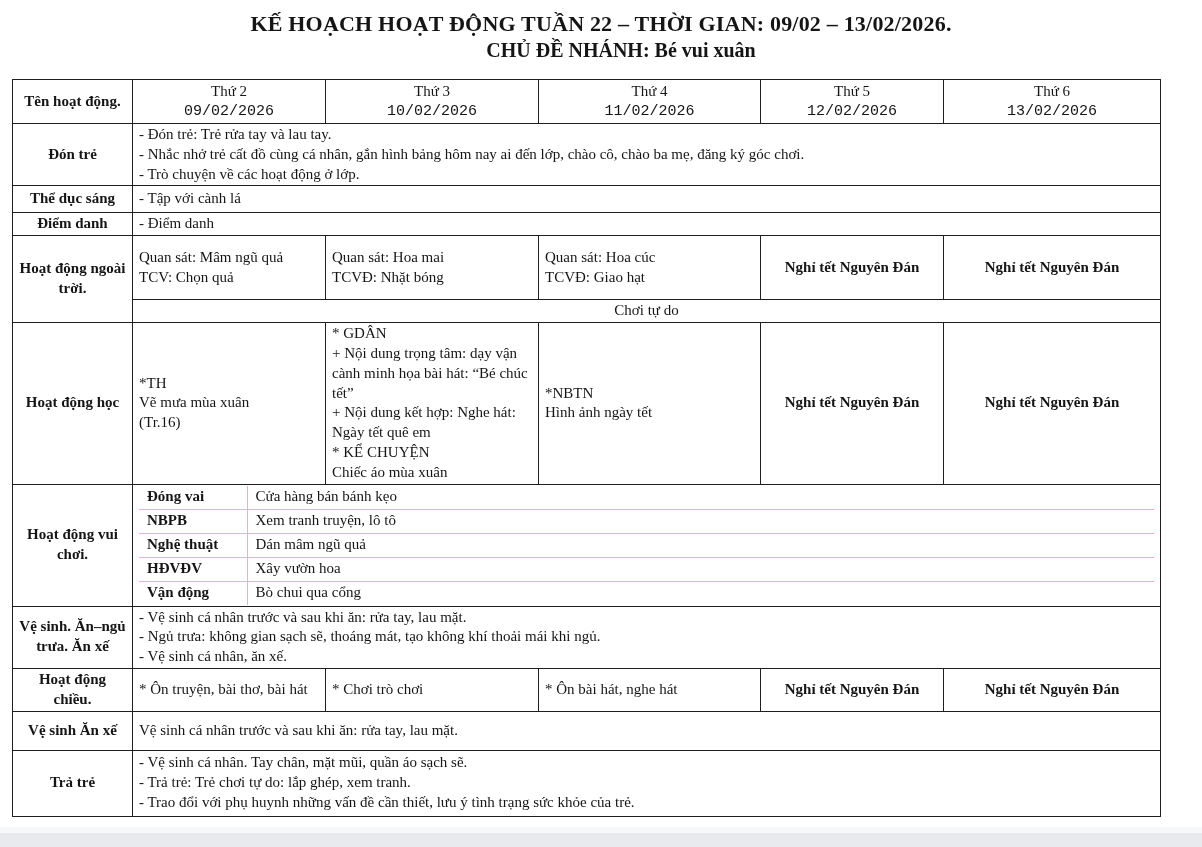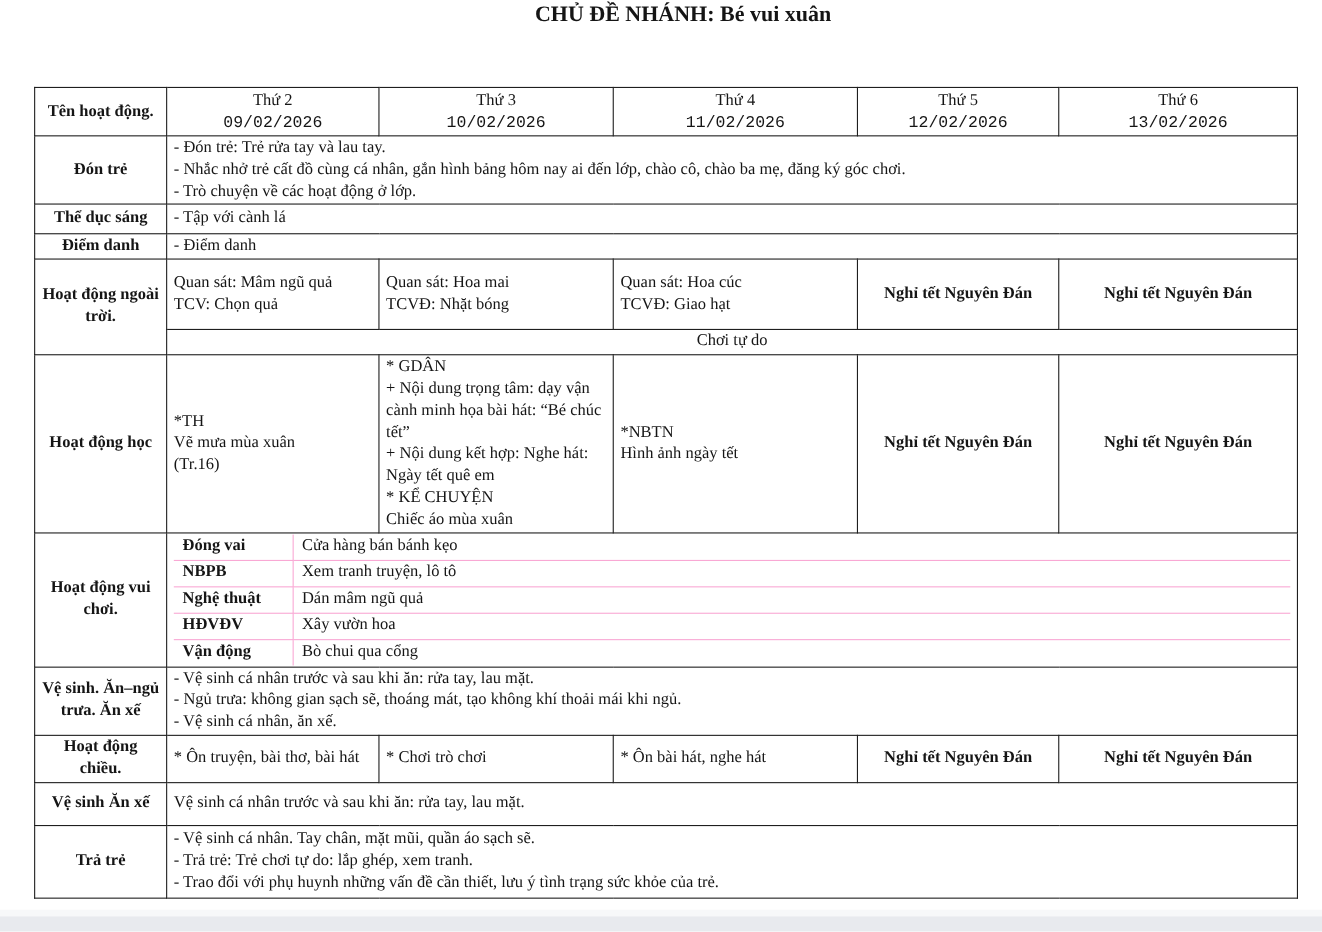--- a/index.html
+++ b/index.html
@@ -14,21 +14,21 @@
   .title{
     text-align:center;font-weight:bold;font-size:22px;
     padding-top:11px;letter-spacing:0.2px;
   }
   .subtitle{
     text-align:center;font-weight:bold;font-size:20px;
     margin-top:2px;
     padding-left:40px;
   }
   table.sched{
-    position:absolute;left:31px;top:79px;
+    position:absolute;left:12px;top:79px;
     width:1148px;
     border-collapse:collapse;
     table-layout:fixed;
   }
   table.sched > tbody > tr > td{
     border:1px solid #1f1f1f;
     font-size:15px;
     padding:1px 6px;
     vertical-align:middle;
     line-height:1.32;
@@ -63,20 +63,21 @@
   .page-edge{
     position:absolute;left:0;bottom:14px;width:100%;height:6px;
     background:#f7f8f9;
   }
 </style>
 </head>
 <body>
 
 <div class="page">
 
+  <div class="title">KẾ HOẠCH HOẠT ĐỘNG TUẦN 22 – THỜI GIAN: 09/02 – 13/02/2026.</div>
   <div class="subtitle">CHỦ ĐỀ NHÁNH: Bé vui xuân</div>
 
   <table class="sched">
     <colgroup>
       <col style="width:120px">
         <col style="width:193px">
         <col style="width:213px">
       <col style="width:222px">
         <col style="width:183px">
         <col style="width:217px">

